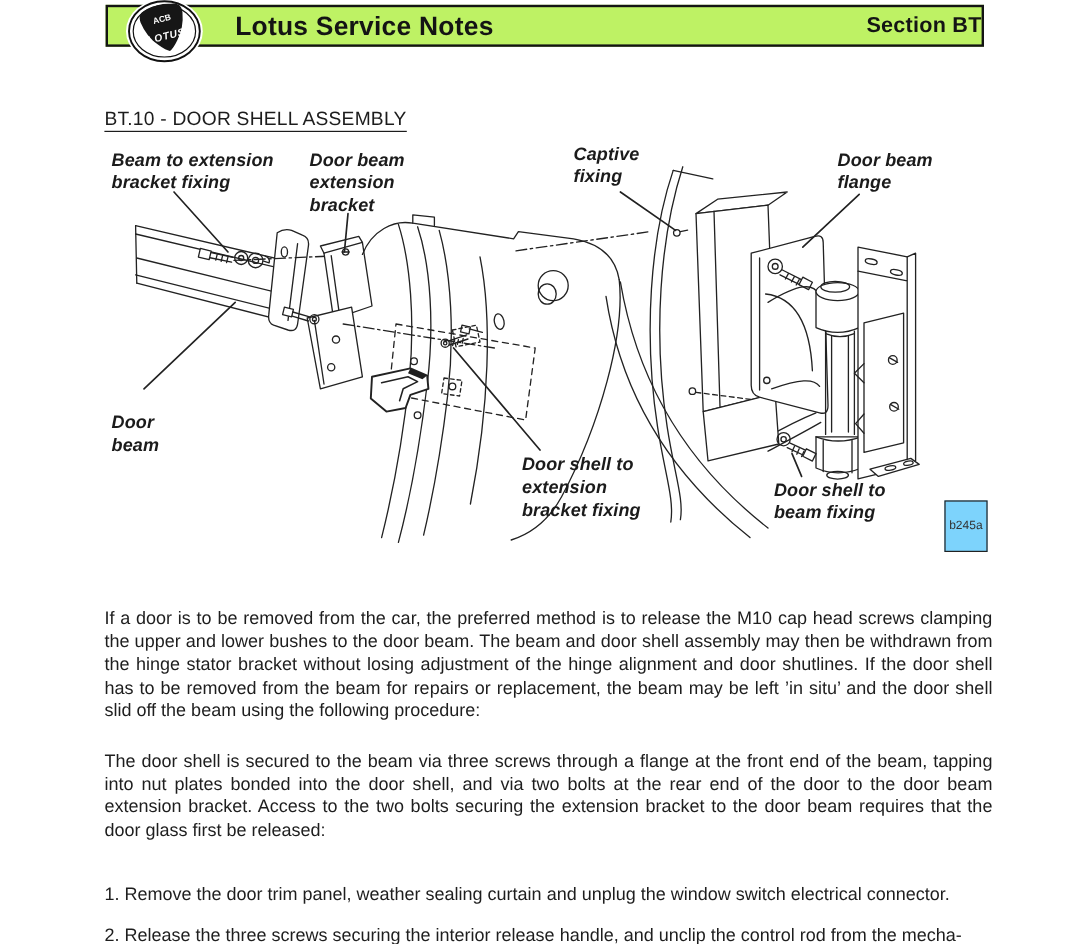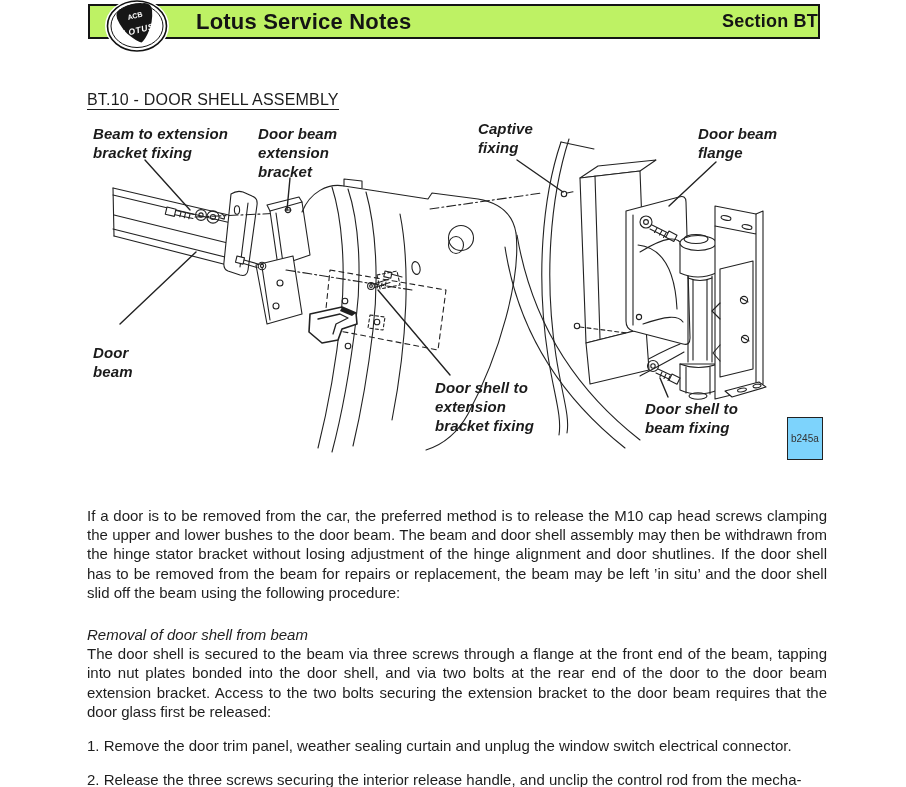--- a/index.html
+++ b/index.html
@@ -255,20 +255,19 @@
 extension
 bracket fixing</div>
     <div class="lbl lbl-7">Door shell to
 beam fixing</div>
     <div class="fig-ref">b245a</div>
   </div>
 
   <div class="para p2">If a door is to be removed from the car, the preferred method is to release the M10 cap head screws clamping the upper and lower bushes to the door beam. The beam and door shell assembly may then be withdrawn from the hinge stator bracket without losing adjustment of the hinge alignment and door shutlines.  If the door shell has to be removed from the beam for repairs or replacement, the beam may be left ’in situ’ and the door shell slid off the beam using the following procedure:</div>
 
   <div class="para removal">
-    <span class="sub">Removal of door shell from beam</span>
     <span>The door shell is secured to the beam via three screws through a flange at the front end of the beam, tapping into nut plates bonded into the door shell, and via two bolts at the rear end of the door to the door beam extension bracket.  Access to the two bolts securing the extension bracket to the door beam requires that the door glass first be released:</span>
   </div>
 
   <div class="step step-1">1. Remove the door trim panel, weather sealing curtain and unplug the window switch electrical connector.</div>
   <div class="step step-2">2. Release the three screws securing the interior release handle, and unclip the control rod from the mecha-</div>
 
 </div>
 
 </body></html>

